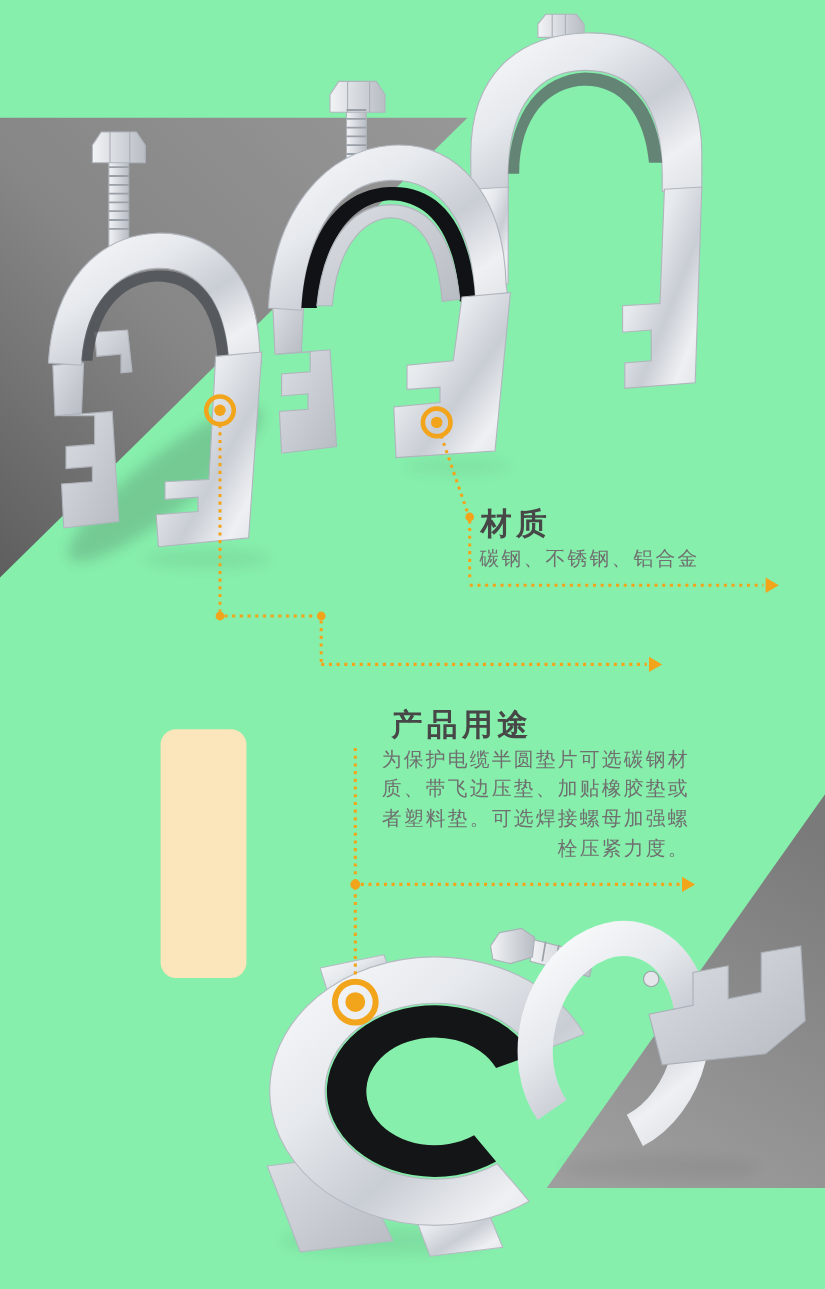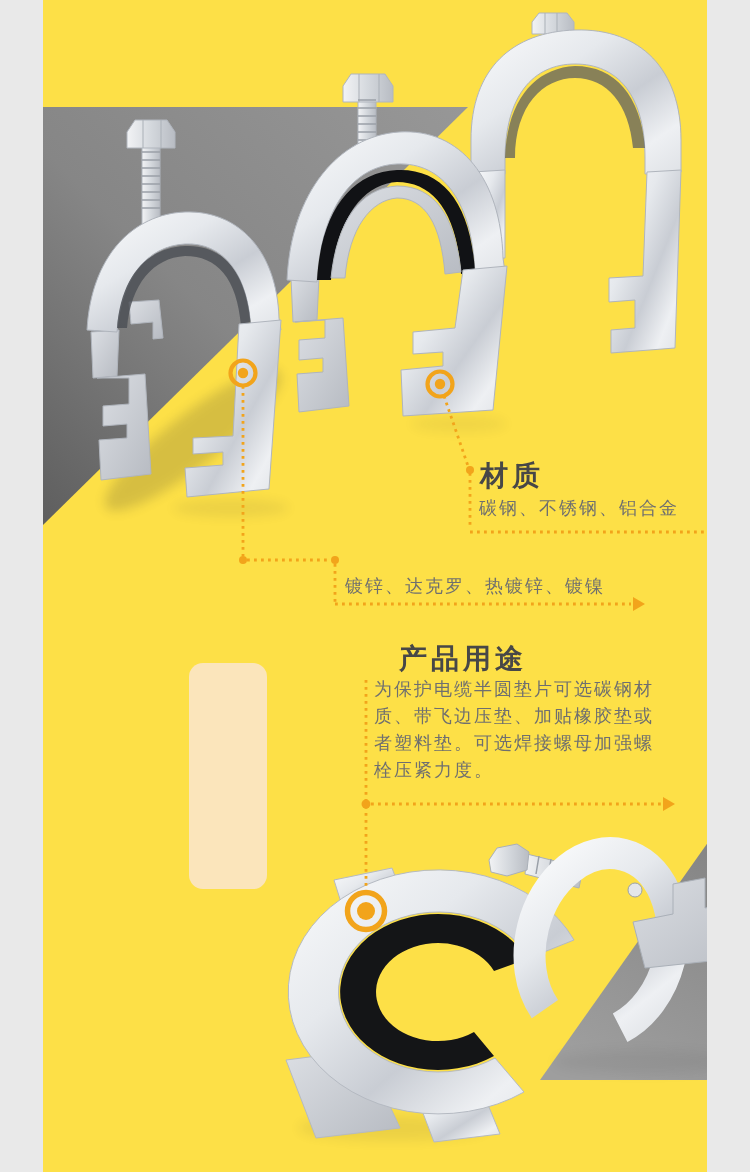--- a/index.html
+++ b/index.html
@@ -1,27 +1,27 @@
 <!DOCTYPE html>
 <html><head>
 <meta charset="utf-8">
 <style>
   html,body{margin:0;padding:0;background:#e9e9e9;}
   .stage{
-    position:relative;width:664px;height:1172px;margin:0 auto;
-    background:#fde047;overflow:hidden;
-    font-family:Liberation Mono, monospace;
+    position:relative;width:750px;height:1172px;margin:0 auto;
+    background:#86efac;overflow:hidden;
+    font-family:Liberation Serif, serif;
   }
   .stage svg.art{position:absolute;left:0;top:0;}
   .txt{position:absolute;white-space:nowrap;}
   .sec-title{font-size:28px;font-weight:bold;color:#474747;letter-spacing:4px;}
   .sec-sub{font-size:18px;color:#6f6f6f;letter-spacing:2px;}
   .sec-body{
     position:absolute;font-size:18px;line-height:27px;color:#6f6f6f;
-    letter-spacing:2px;white-space:normal;word-break:break-all;text-align:left;
+    letter-spacing:2px;white-space:normal;word-break:break-all;text-align:right;
   }
   .badge-outer{
     position:absolute;left:146px;top:663px;width:78px;height:226px;
     border-radius:14px;background:#fbe5bb;
   }
 </style>
 </head>
 <body>
 
 <div class="stage">
@@ -163,21 +163,20 @@
       <g>
         <circle cx="323" cy="911" r="18.5" fill="none" stroke="#F2A41B" stroke-width="5.5"></circle>
         <circle cx="323" cy="911" r="9" fill="#F2A41B"></circle>
       </g>
     </g>
   </svg>
 
   <div class="txt sec-title" style="left:437px;top:457px;">材质</div>
   <div class="txt sec-sub" style="left:436px;top:496px;text-align:center;">碳钢、不锈钢、铝合金</div>
 
-  <div class="txt sec-sub" style="left:302px;top:574px;">镀锌、达克罗、热镀锌、镀镍</div>
 
   <div class="txt sec-title" style="left:356px;top:640px;">产品用途</div>
   <div class="sec-body" style="left:331px;top:677px;width:296px;">为保护电缆半圆垫片可选碳钢材质、带飞边压垫、加贴橡胶垫或者塑料垫。可选焊接螺母加强螺栓压紧力度。</div>
 
   <div class="badge-outer">
     
   </div>
 
 </div>
 

